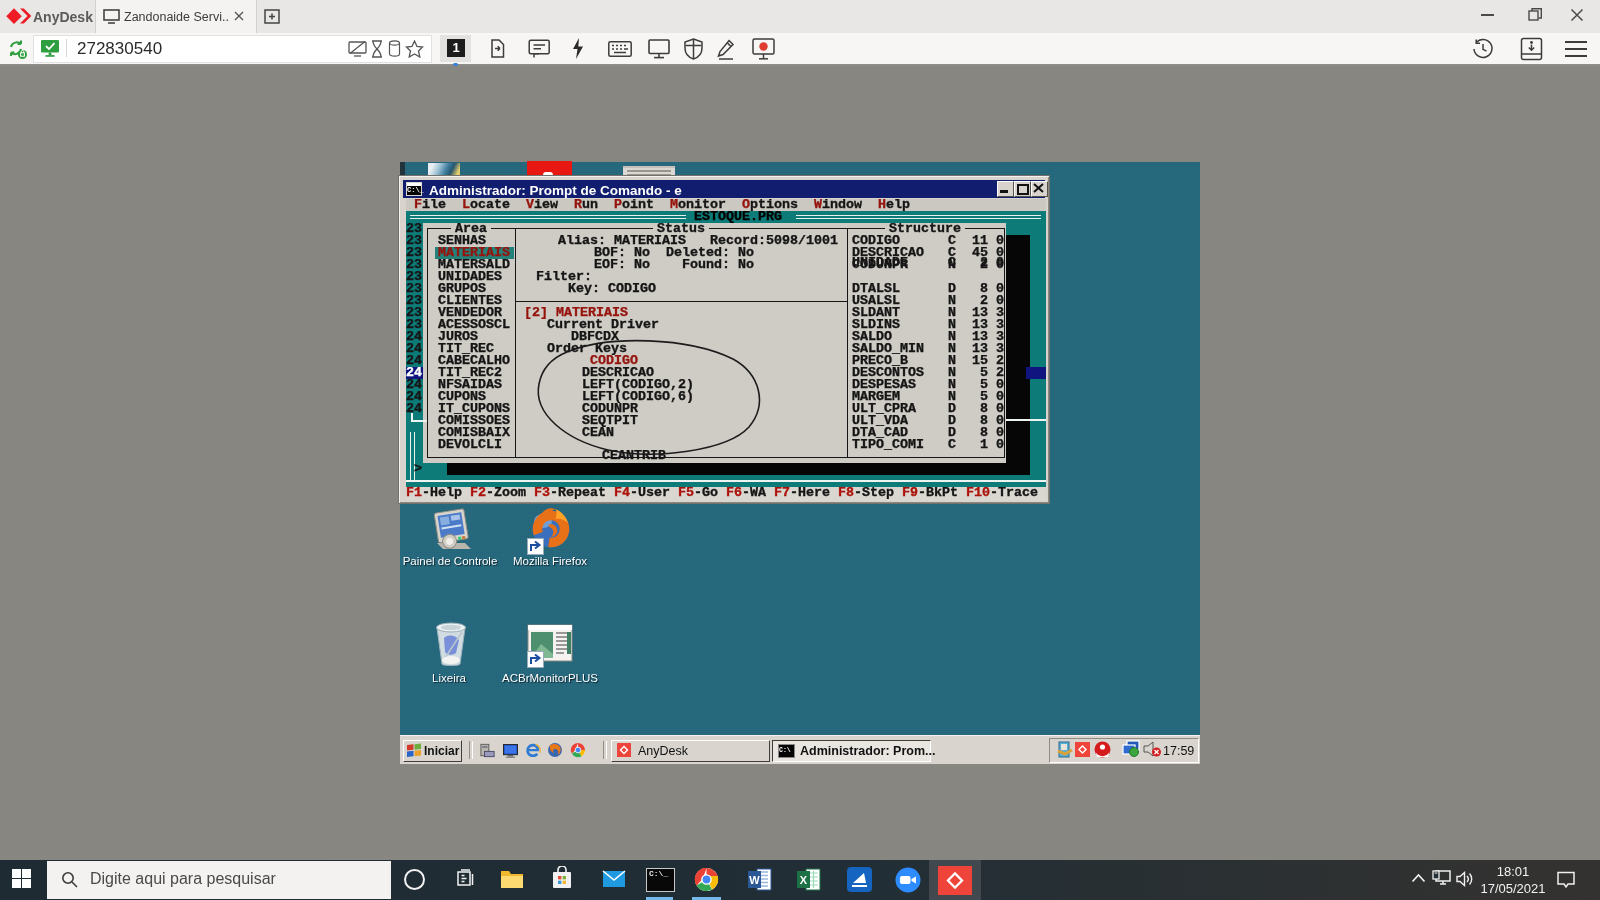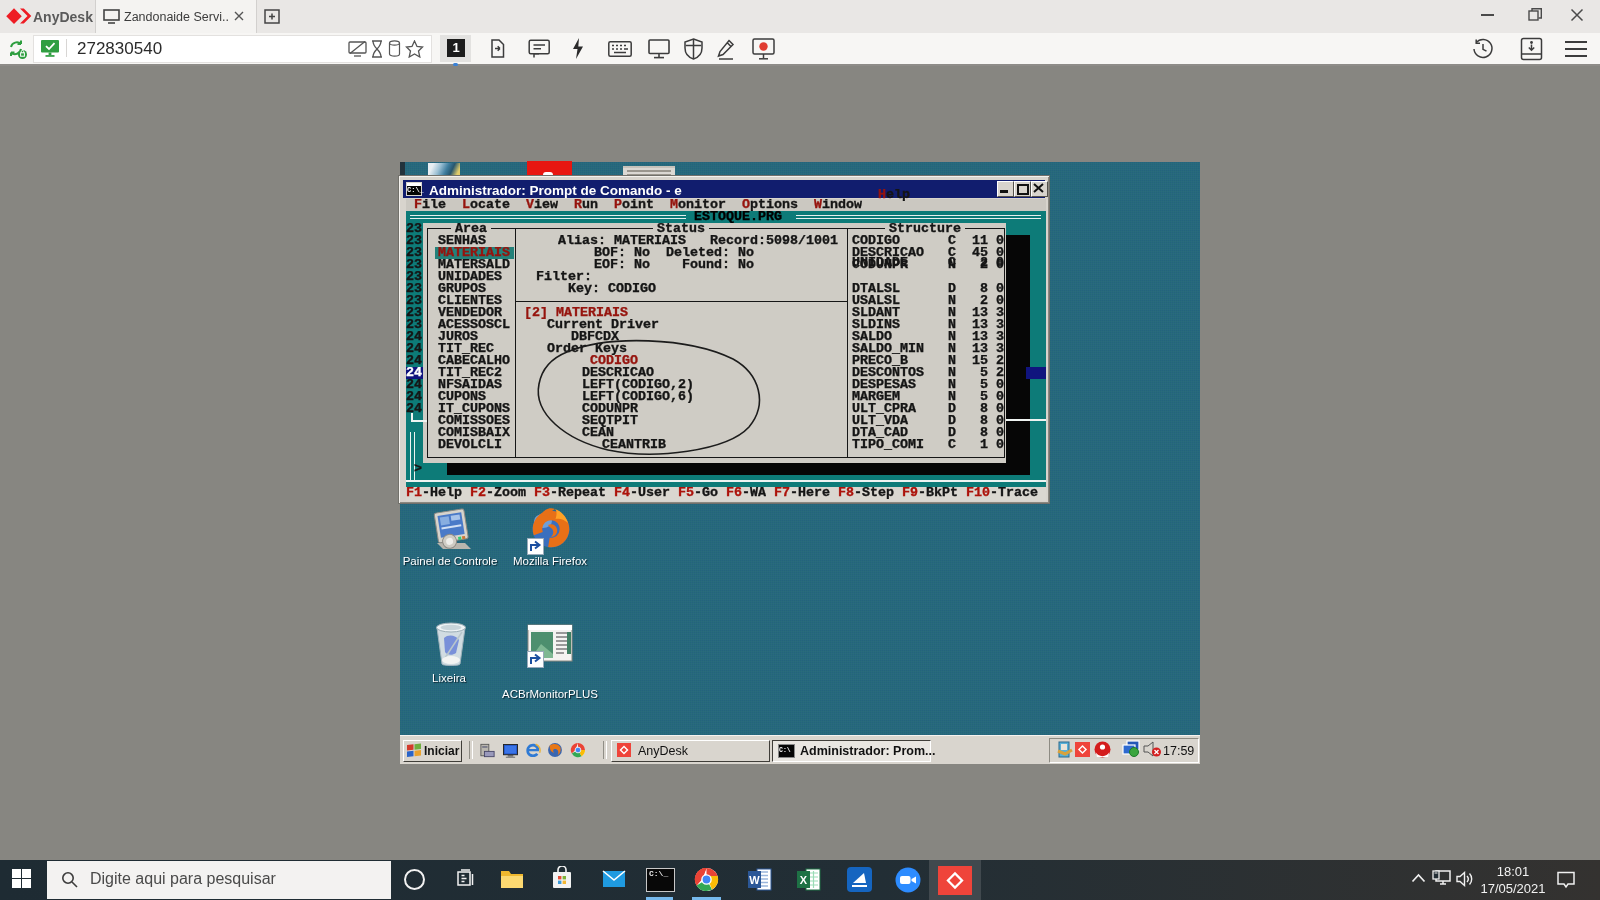--- a/index.html
+++ b/index.html
@@ -221,21 +221,21 @@
 <div class="dos" style="left:547px;top:319px;">Current Driver</div>
 <div class="dos" style="left:571px;top:331px;">DBFCDX</div>
 <div class="dos" style="left:547px;top:343px;">Order Keys</div>
 <div class="dos dred" style="left:590px;top:355px;">CODIGO</div>
 <div class="dos" style="left:582px;top:367px;">DESCRICAO</div>
 <div class="dos" style="left:582px;top:379px;">LEFT(CODIGO,2)</div>
 <div class="dos" style="left:582px;top:391px;">LEFT(CODIGO,6)</div>
 <div class="dos" style="left:582px;top:403px;">CODUNPR</div>
 <div class="dos" style="left:582px;top:415px;">SEQTPIT</div>
 <div class="dos" style="left:582px;top:427px;">CEAN</div>
-<div class="dos" style="left:582px;top:439px;padding-left:20px;">CEANTRIB</div>
+<div class="dos" style="left:582px;top:450px;padding-left:20px;">CEANTRIB</div>
 <div class="dos" style="left:852px;top:235px;">CODIGO      C  11 0</div>
 <div class="dos" style="left:852px;top:247px;">DESCRICAO   C  45 0</div>
 <div class="dos" style="left:852px;top:259px;">CODUNPR     N   2 0</div>
 <div class="dos" style="left:852px;top:257px;">UNIDADE     C   2 0</div>
 <div class="dos" style="left:852px;top:283px;">DTALSL      D   8 0</div>
 <div class="dos" style="left:852px;top:295px;">USALSL      N   2 0</div>
 <div class="dos" style="left:852px;top:307px;">SLDANT      N  13 3</div>
 <div class="dos" style="left:852px;top:319px;">SLDINS      N  13 3</div>
 <div class="dos" style="left:852px;top:331px;">SALDO       N  13 3</div>
 <div class="dos" style="left:852px;top:343px;">SALDO_MIN   N  13 3</div>
@@ -248,21 +248,21 @@
 <div class="dos" style="left:852px;top:427px;">DTA_CAD     D   8 0</div>
 <div class="dos" style="left:852px;top:439px;">TIPO_COMI   C   1 0</div>
 <div class="dos" style="left:414px;top:199px;"><span class="dred">F</span>ile</div>
 <div class="dos" style="left:462px;top:199px;"><span class="dred">L</span>ocate</div>
 <div class="dos" style="left:526px;top:199px;"><span class="dred">V</span>iew</div>
 <div class="dos" style="left:574px;top:199px;"><span class="dred">R</span>un</div>
 <div class="dos" style="left:614px;top:199px;"><span class="dred">P</span>oint</div>
 <div class="dos" style="left:670px;top:199px;"><span class="dred">M</span>onitor</div>
 <div class="dos" style="left:742px;top:199px;"><span class="dred">O</span>ptions</div>
 <div class="dos" style="left:814px;top:199px;"><span class="dred">W</span>indow</div>
-<div class="dos" style="left:878px;top:189px;"><span class="dred">H</span>elp</div>
+<div class="dos" style="left:878px;top:199px;"><span class="dred">H</span>elp</div>
 <div class="dos" style="left:406px;top:487px;"><span class="fred">F1</span>-Help</div>
 <div class="dos" style="left:470px;top:487px;"><span class="fred">F2</span>-Zoom</div>
 <div class="dos" style="left:534px;top:487px;"><span class="fred">F3</span>-Repeat</div>
 <div class="dos" style="left:614px;top:487px;"><span class="fred">F4</span>-User</div>
 <div class="dos" style="left:678px;top:487px;"><span class="fred">F5</span>-Go</div>
 <div class="dos" style="left:726px;top:487px;"><span class="fred">F6</span>-WA</div>
 <div class="dos" style="left:774px;top:487px;"><span class="fred">F7</span>-Here</div>
 <div class="dos" style="left:838px;top:487px;"><span class="fred">F8</span>-Step</div>
 <div class="dos" style="left:902px;top:487px;"><span class="fred">F9</span>-BkPt</div>
 <div class="dos" style="left:966px;top:487px;"><span class="fred">F10</span>-Trace</div>
@@ -327,21 +327,21 @@
     <rect x="29" y="20" width="12" height="2" fill="#999"></rect>
 <rect x="29" y="24" width="12" height="2" fill="#999"></rect>
     <rect x="29" y="28" width="8" height="2" fill="#999"></rect>
 <rect x="40" y="8" width="4" height="22" fill="#3f7f63"></rect>
   </svg>
 <div class="ab" style="left:527px;top:651px;width:15px;height:15px;background:#fff;border:1px solid #9ab;">
 <svg width="15" height="15" viewBox="0 0 15 15">
       <path d="M3 12 L3 6 L11 6 M7 2.5 L11.5 6 L7 9.5" fill="none" stroke="#1c4fa0" stroke-width="2"></path>
     </svg>
   </div>
-<div class="lbl" style="left:495px;top:688px;width:110px;">ACBrMonitorPLUS</div>
+<div class="lbl" style="left:495px;top:672px;width:110px;">ACBrMonitorPLUS</div>
 <div class="ab" style="left:400px;top:735px;width:800px;height:28px;background:#d9d5ce;border-top:1px solid #f5f3ef;"></div>
 <div class="ab" style="left:403px;top:740px;width:57px;height:20px;background:#d9d5ce;
 border-top:1px solid #fff;border-left:1px solid #fff;border-right:1.5px solid #403e39;border-bottom:1.5px solid #403e39;"></div>
 <svg class="ab" style="left:407px;top:743px" width="15" height="14" viewBox="0 0 15 14">
 <g transform="skewY(-6)">
       <rect x="0" y="2" width="6.5" height="5.5" fill="#d33a2c"></rect>
 <rect x="7.5" y="2" width="6.5" height="5.5" fill="#6fae3e"></rect>
 <rect x="0" y="8.5" width="6.5" height="5.5" fill="#2a64c8"></rect>
 <rect x="7.5" y="8.5" width="6.5" height="5.5" fill="#e9a12c"></rect>
     </g>

